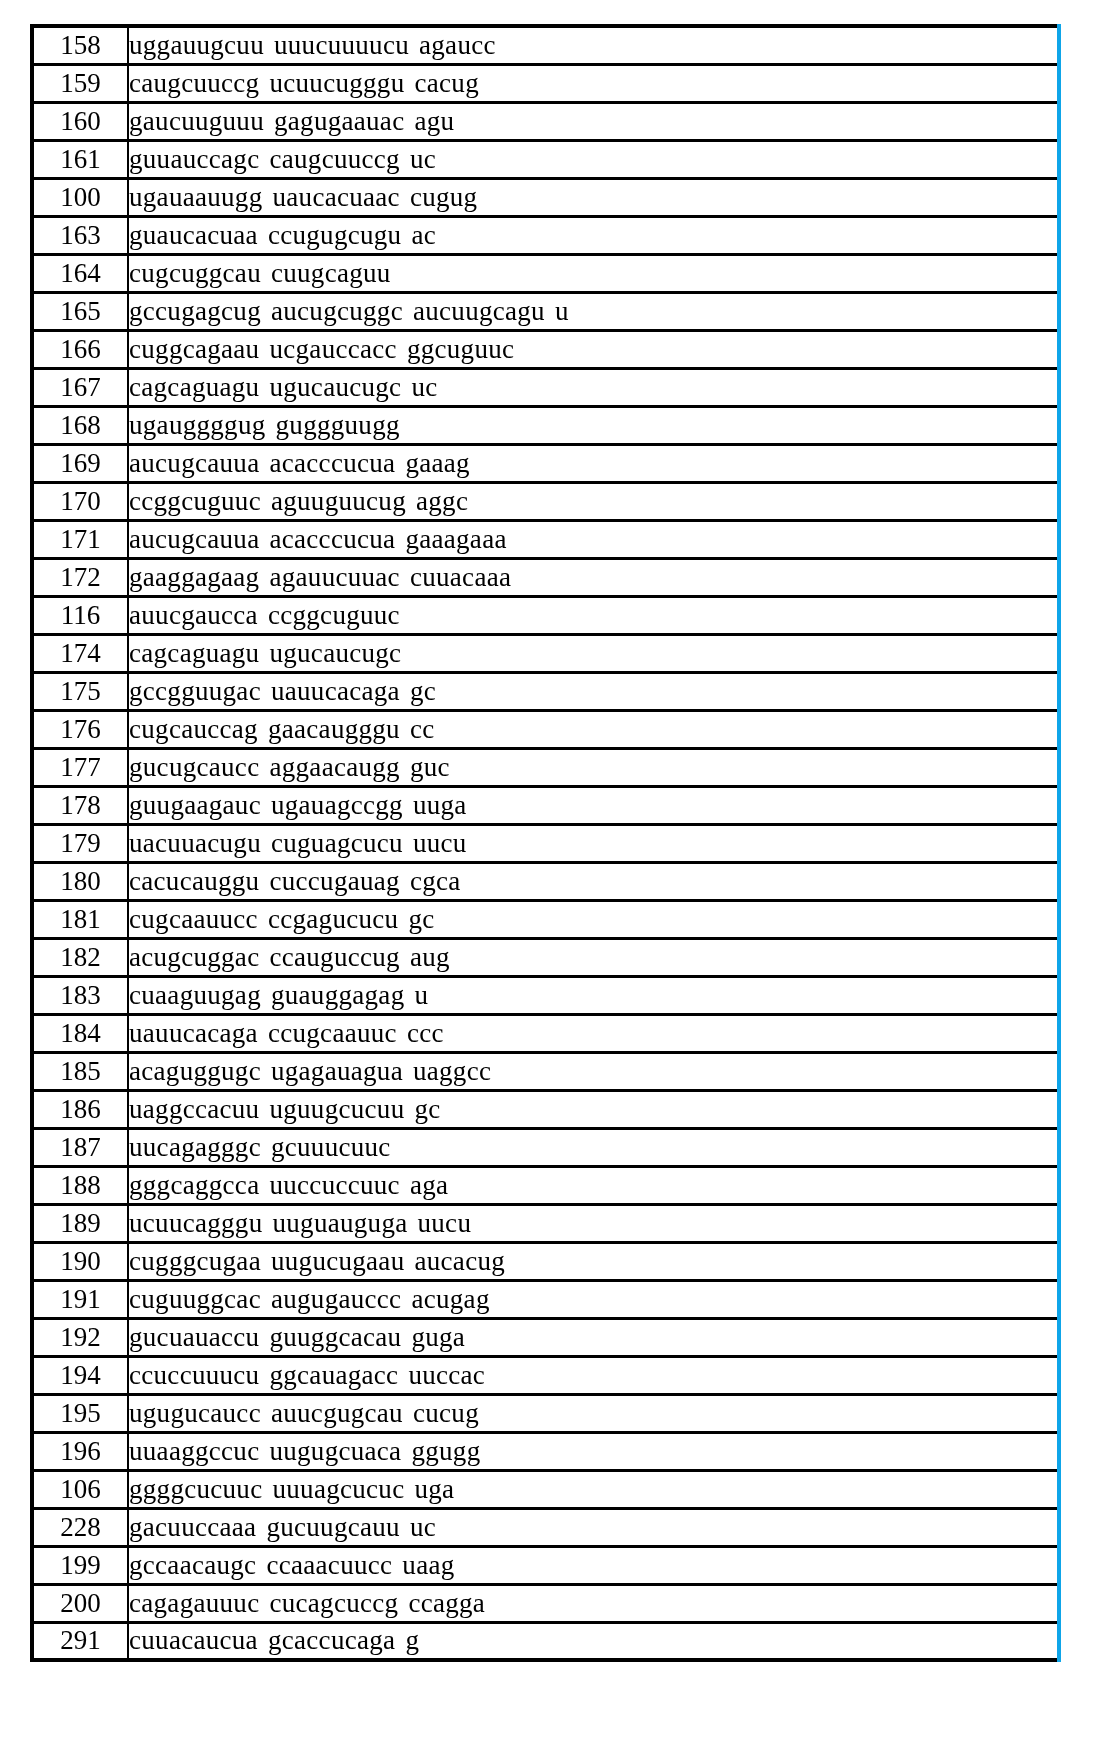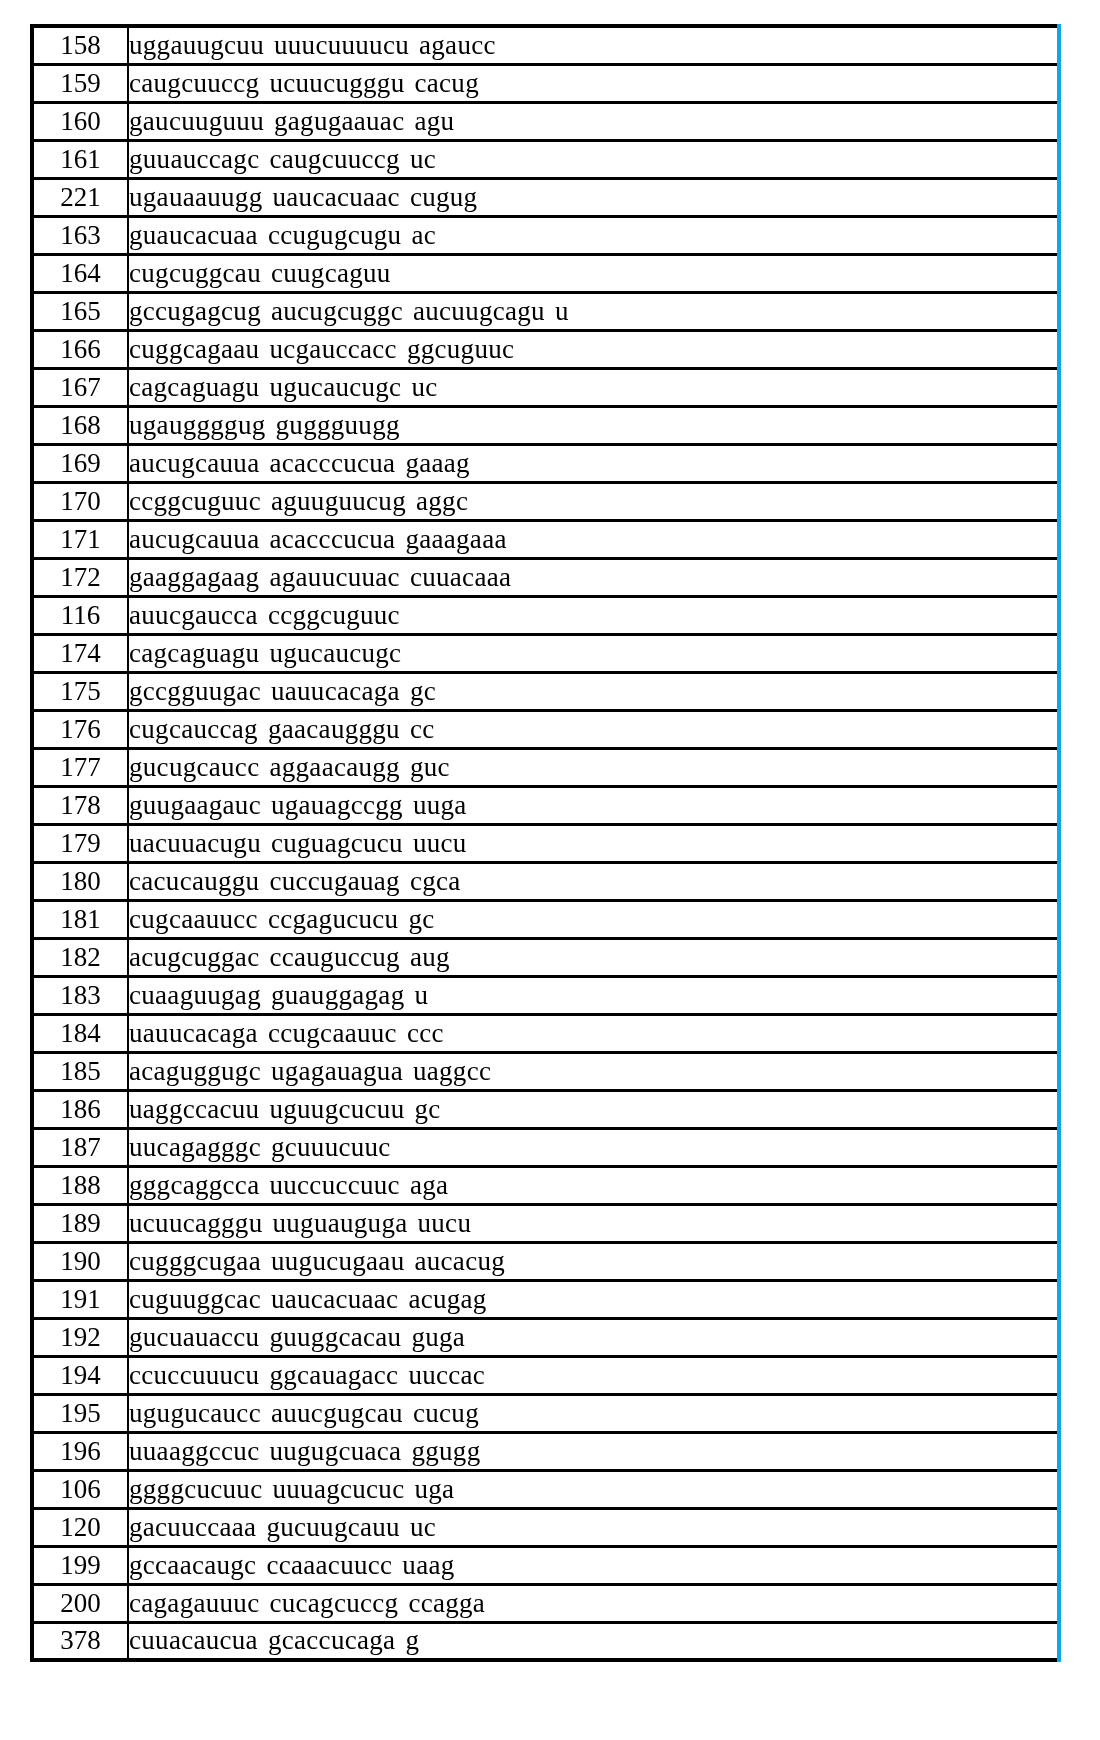--- a/index.html
+++ b/index.html
@@ -72,21 +72,21 @@
   </tr>
         <tr>
     <td class="num-cell">160</td>
     <td class="seq-cell">gaucuuguuu gagugaauac agu</td>
   </tr>
         <tr>
     <td class="num-cell">161</td>
     <td class="seq-cell">guuauccagc caugcuuccg uc</td>
   </tr>
         <tr>
-    <td class="num-cell">221</td>
+    <td class="num-cell">100</td>
     <td class="seq-cell">ugauaauugg uaucacuaac cugug</td>
   </tr>
         <tr>
     <td class="num-cell">163</td>
     <td class="seq-cell">guaucacuaa ccugugcugu ac</td>
   </tr>
         <tr>
     <td class="num-cell">164</td>
     <td class="seq-cell">cugcuggcau cuugcaguu</td>
   </tr>
@@ -189,21 +189,21 @@
         <tr>
     <td class="num-cell">189</td>
     <td class="seq-cell">ucuucagggu uuguauguga uucu</td>
   </tr>
         <tr>
     <td class="num-cell">190</td>
     <td class="seq-cell">cugggcugaa uugucugaau aucacug</td>
   </tr>
         <tr>
     <td class="num-cell">191</td>
-    <td class="seq-cell">cuguuggcac uaucacuaac acugag</td>
+    <td class="seq-cell">cuguuggcac augugauccc acugag</td>
   </tr>
         <tr>
     <td class="num-cell">192</td>
     <td class="seq-cell">gucuauaccu guuggcacau guga</td>
   </tr>
         <tr>
     <td class="num-cell">194</td>
     <td class="seq-cell">ccuccuuucu ggcauagacc uuccac</td>
   </tr>
         <tr>
@@ -212,30 +212,30 @@
   </tr>
         <tr>
     <td class="num-cell">196</td>
     <td class="seq-cell">uuaaggccuc uugugcuaca ggugg</td>
   </tr>
         <tr>
     <td class="num-cell">106</td>
     <td class="seq-cell">ggggcucuuc uuuagcucuc uga</td>
   </tr>
         <tr>
-    <td class="num-cell">120</td>
+    <td class="num-cell">228</td>
     <td class="seq-cell">gacuuccaaa gucuugcauu uc</td>
   </tr>
         <tr>
     <td class="num-cell">199</td>
     <td class="seq-cell">gccaacaugc ccaaacuucc uaag</td>
   </tr>
         <tr>
     <td class="num-cell">200</td>
     <td class="seq-cell">cagagauuuc cucagcuccg ccagga</td>
   </tr>
         <tr>
-    <td class="num-cell">378</td>
+    <td class="num-cell">291</td>
     <td class="seq-cell">cuuacaucua gcaccucaga g</td>
   </tr>
       </tbody>
   </table>
 </div>
 
 </body></html>

